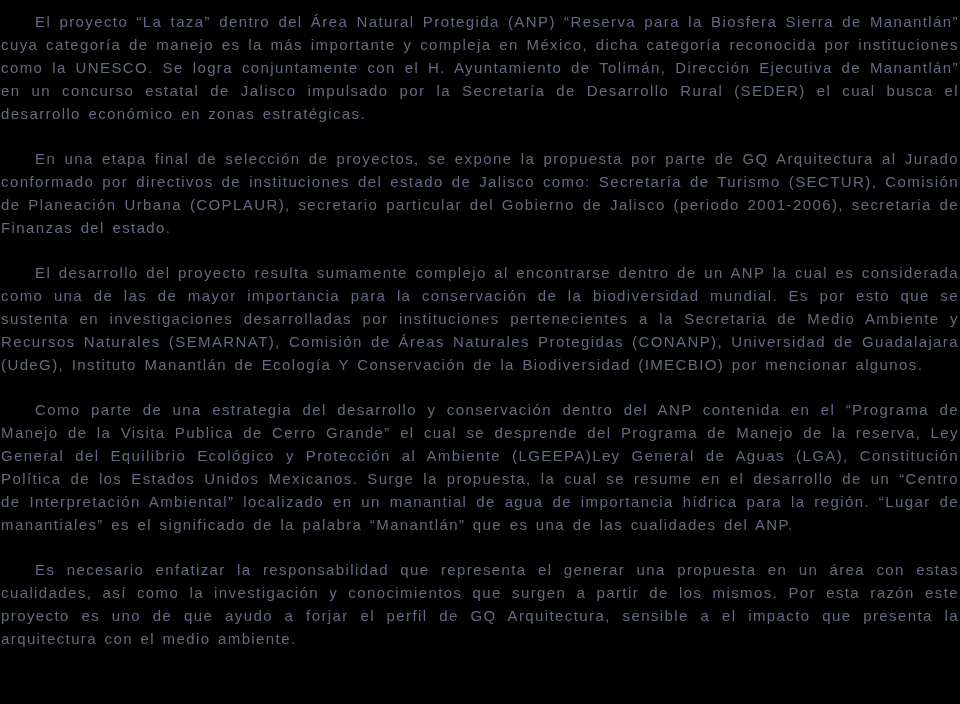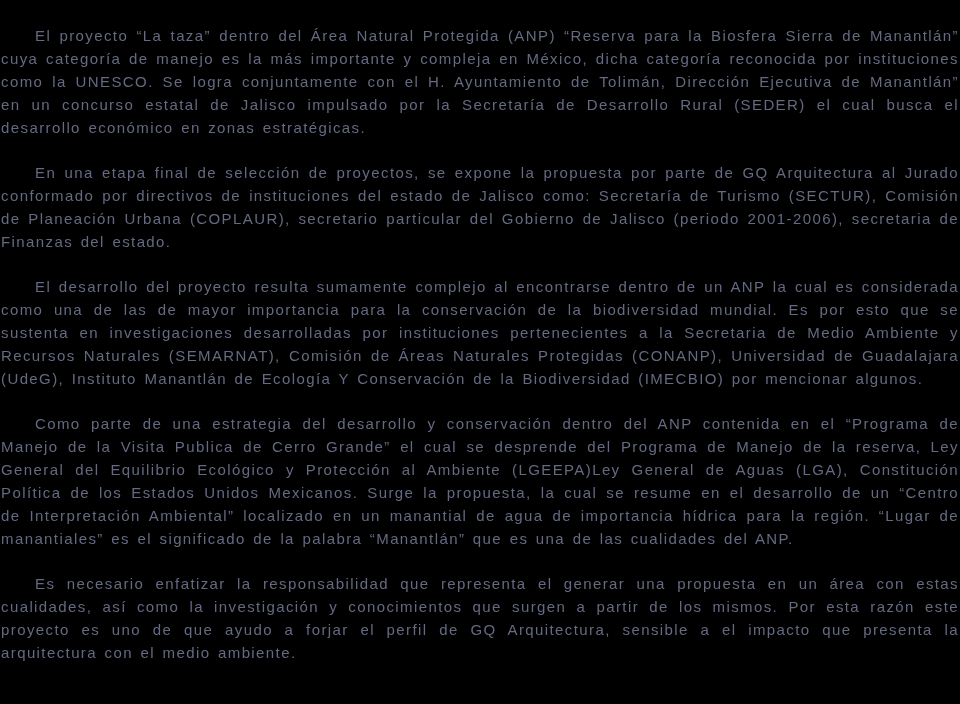--- a/index.html
+++ b/index.html
@@ -7,21 +7,21 @@
     padding: 0;
     background: #000000;
   }
   .page {
     position: relative;
     width: 960px;
     height: 704px;
     background: #000000;
     overflow: hidden;
     box-sizing: border-box;
-    padding: 24px 1px 0 1px;
+    padding: 10px 1px 0 1px;
   }
   .doc-text {
     font-family: "Liberation Sans", sans-serif;
     font-size: 15px;
     line-height: 23px;
     letter-spacing: 1.4px;
     word-spacing: 2px;
     color: #646a81;
     text-align: justify;
   }

